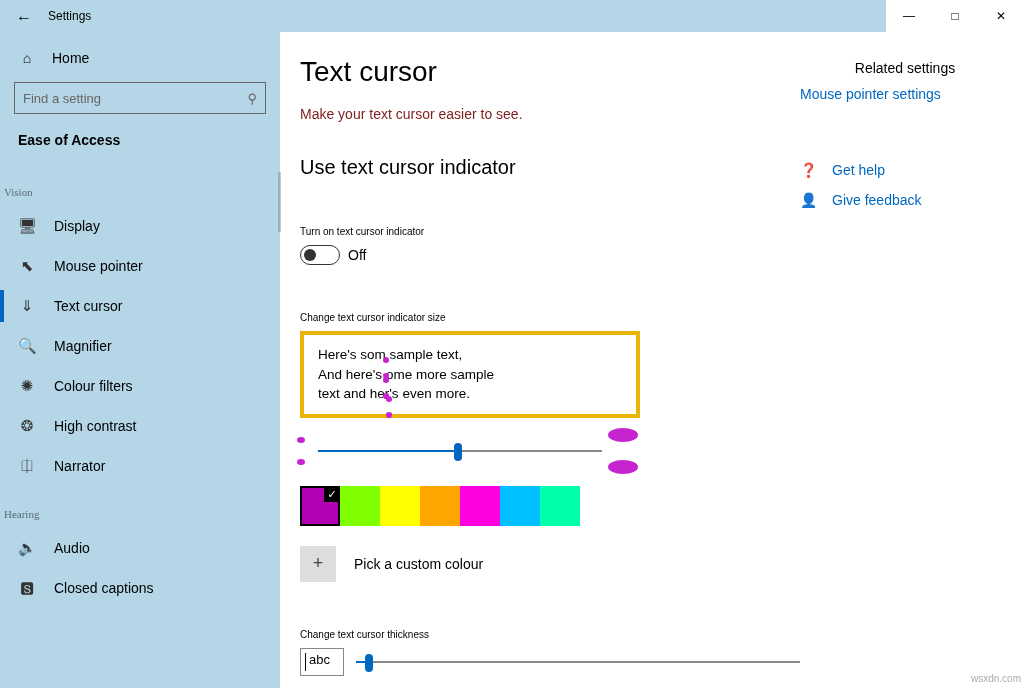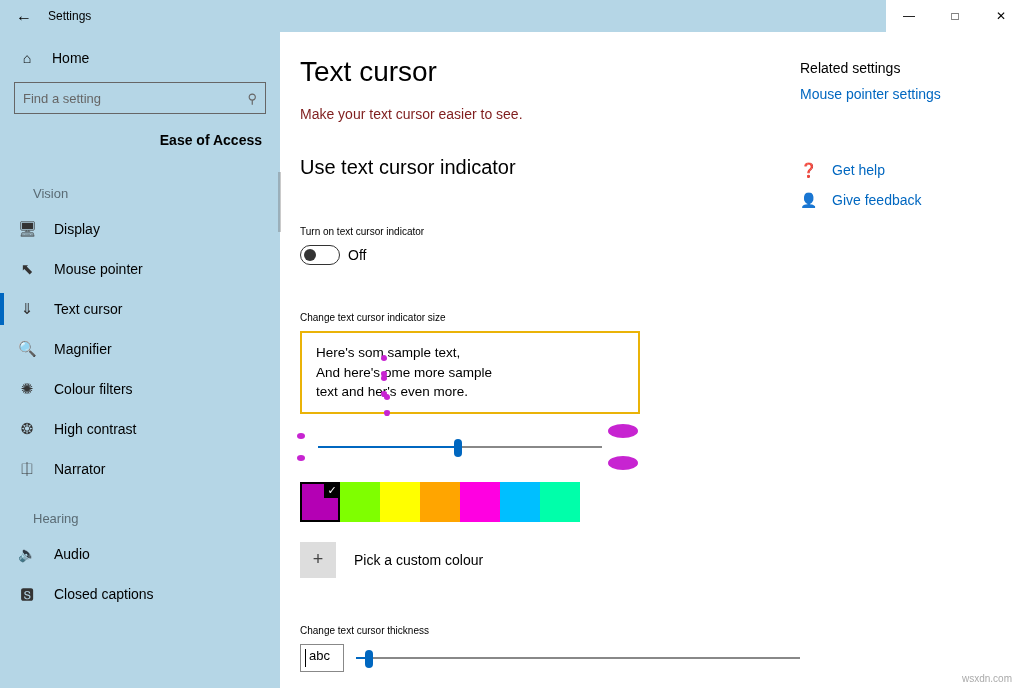--- a/index.html
+++ b/index.html
@@ -13,41 +13,41 @@
 
 .layout { display: flex; height: calc(100% - 32px); }
 .sidebar { width: 280px; background: #b5d6e6; padding-top: 10px; position: relative; }
 .sidebar .resize-handle { position: absolute; right: -1px; top: 140px; width: 3px; height: 60px; background: #666; opacity: .35; }
 
 .home-row { display: flex; align-items: center; gap: 16px; padding: 8px 18px; font-size: 14px; }
 .home-row .icon { width: 18px; text-align: center; }
 
 .searchbox { margin: 8px 14px 18px; height: 32px; border: 1px solid #666; display: flex; align-items: center; padding: 0 8px; color: #666; font-size: 13px; justify-content: space-between; }
 
-.category { padding: 0 18px 16px; font-weight: 600; font-size: 14px; text-align: right; }
-.group-label { padding: 22px 33px 8px; color: #5a6b74; font-size: 13px; }
+.category { padding: 0 18px 16px; font-weight: 600; font-size: 14px; }
+.group-label { padding: 22px 4px 8px; color: #5a6b74; font-size: 11px; font-family: Liberation Serif, serif; }
 
 .nav-item { display: flex; align-items: center; gap: 18px; height: 40px; padding: 0 18px; font-size: 14px; position: relative; }
 .nav-item .icon { width: 18px; text-align: center; font-size: 15px; color: #333; }
 .nav-item.selected::before { content: ""; position: absolute; left: 0; top: 4px; bottom: 4px; width: 4px; background: #0067c0; }
 
 .main { flex: 1; display: flex; padding: 24px 0 0 20px; overflow: hidden; }
 .content { width: 500px; }
 .rightcol { width: 210px; padding-top: 4px; }
 
 h1 { font-weight: 400; font-size: 28px; margin-bottom: 18px; }
 .subtitle { color: #7f1d1d; font-size: 14px; margin-bottom: 34px; }
 h2 { font-weight: 400; font-size: 20px; margin-bottom: 16px; }
 .fld { font-size: 10px; margin-bottom: 8px; margin-top: 47px; }
 
 .toggle-row { display: flex; align-items: center; gap: 8px; margin-bottom: 22px; }
 .toggle { width: 40px; height: 20px; border: 1px solid #333; border-radius: 10px; position: relative; }
 .toggle .knob { width: 12px; height: 12px; background: #333; border-radius: 50%; position: absolute; left: 3px; top: 3px; }
 
-.preview-box { border: 2px solid #eab308; padding: 10px 14px; font-size: 13.5px; line-height: 1.45; margin-bottom: 16px; width: 340px; position: relative; }
+.preview-box { border: 4px solid #eab308; padding: 10px 14px; font-size: 13.5px; line-height: 1.45; margin-bottom: 16px; width: 340px; position: relative; }
 .preview-box .caret { display: inline-block; width: 0; position: relative; }
 .preview-box .caret::before { content: ""; position: absolute; left: -3px; top: -2px; width: 6px; height: 6px; background: #c724d1; border-radius: 50% 50% 50% 50% / 60% 60% 40% 40%; }
 .preview-box .caret::after  { content: ""; position: absolute; left: -3px; top: 14px; width: 6px; height: 6px; background: #c724d1; border-radius: 50% 50% 50% 50% / 40% 40% 60% 60%; }
 
 .size-row { display: flex; align-items: center; gap: 14px; margin-bottom: 18px; width: 330px; }
 .size-ic-small { width: 4px; height: 22px; background: transparent; position: relative; }
 .size-ic-small::before { content: ""; position: absolute; left: -3px; top: -3px; width: 8px; height: 6px; background: #c724d1; border-radius: 50%; }
 .size-ic-small::after  { content: ""; position: absolute; left: -3px; bottom: -3px; width: 8px; height: 6px; background: #c724d1; border-radius: 50%; }
 .size-ic-large { width: 14px; height: 34px; position: relative; }
 .size-ic-large::before { content: ""; position: absolute; left: -8px; top: -6px; width: 30px; height: 14px; background: #c724d1; border-radius: 50%; }
@@ -63,26 +63,26 @@
 .swatch.selected { outline: 2px solid #000; outline-offset: -2px; }
 .swatch.selected::after { content: "✓"; position: absolute; right: 0; top: 0; width: 16px; height: 16px; background: #000; color: #fff; font-size: 11px; text-align: center; line-height: 16px; }
 
 .custom-row { display: flex; align-items: center; gap: 18px; margin-bottom: 40px; }
 .custom-btn { width: 36px; height: 36px; background: #ddd; display: flex; align-items: center; justify-content: center; font-size: 18px; color: #444; }
 
 .thick-row { display: flex; align-items: center; gap: 12px; }
 .thick-preview { width: 44px; height: 28px; border: 1px solid #888; font-size: 13px; padding: 3px 4px; position: relative; }
 .thick-preview::before { content: ""; position: absolute; left: 4px; top: 4px; bottom: 4px; width: 1px; background: #000; }
 
-.rightcol h3 { font-weight: 400; font-size: 14px; margin-bottom: 10px; }
+.rightcol h3 { font-weight: 400; font-size: 14px; margin-bottom: 10px; text-align: center; }
 .link { color: #0067c0; font-size: 14px; display: block; margin-bottom: 20px; }
 .help-row { display: flex; align-items: center; gap: 14px; margin-bottom: 14px; }
 .help-row .hicon { width: 18px; text-align: center; color: #333; }
 
-.watermark { position: fixed; right: 12px; bottom: 4px; font-size: 10px; color: #aaa; }
+.watermark { position: fixed; right: 3px; bottom: 4px; font-size: 10px; color: #aaa; }
 </style>
 </head>
 <body>
 
 <div class="titlebar">
   <div class="back">←</div>
   <div class="title">Settings</div>
   <div class="winbtns">
     <div>―</div>
     <div>□</div>

